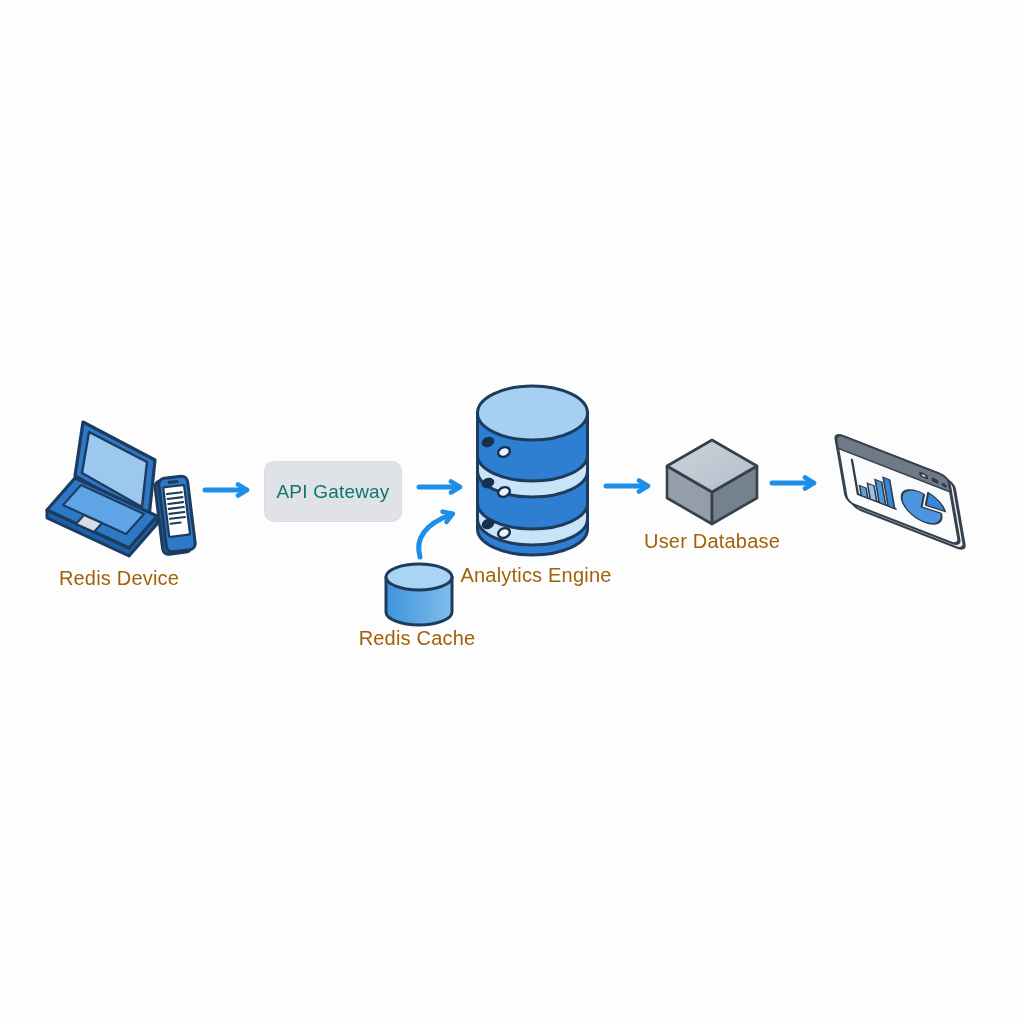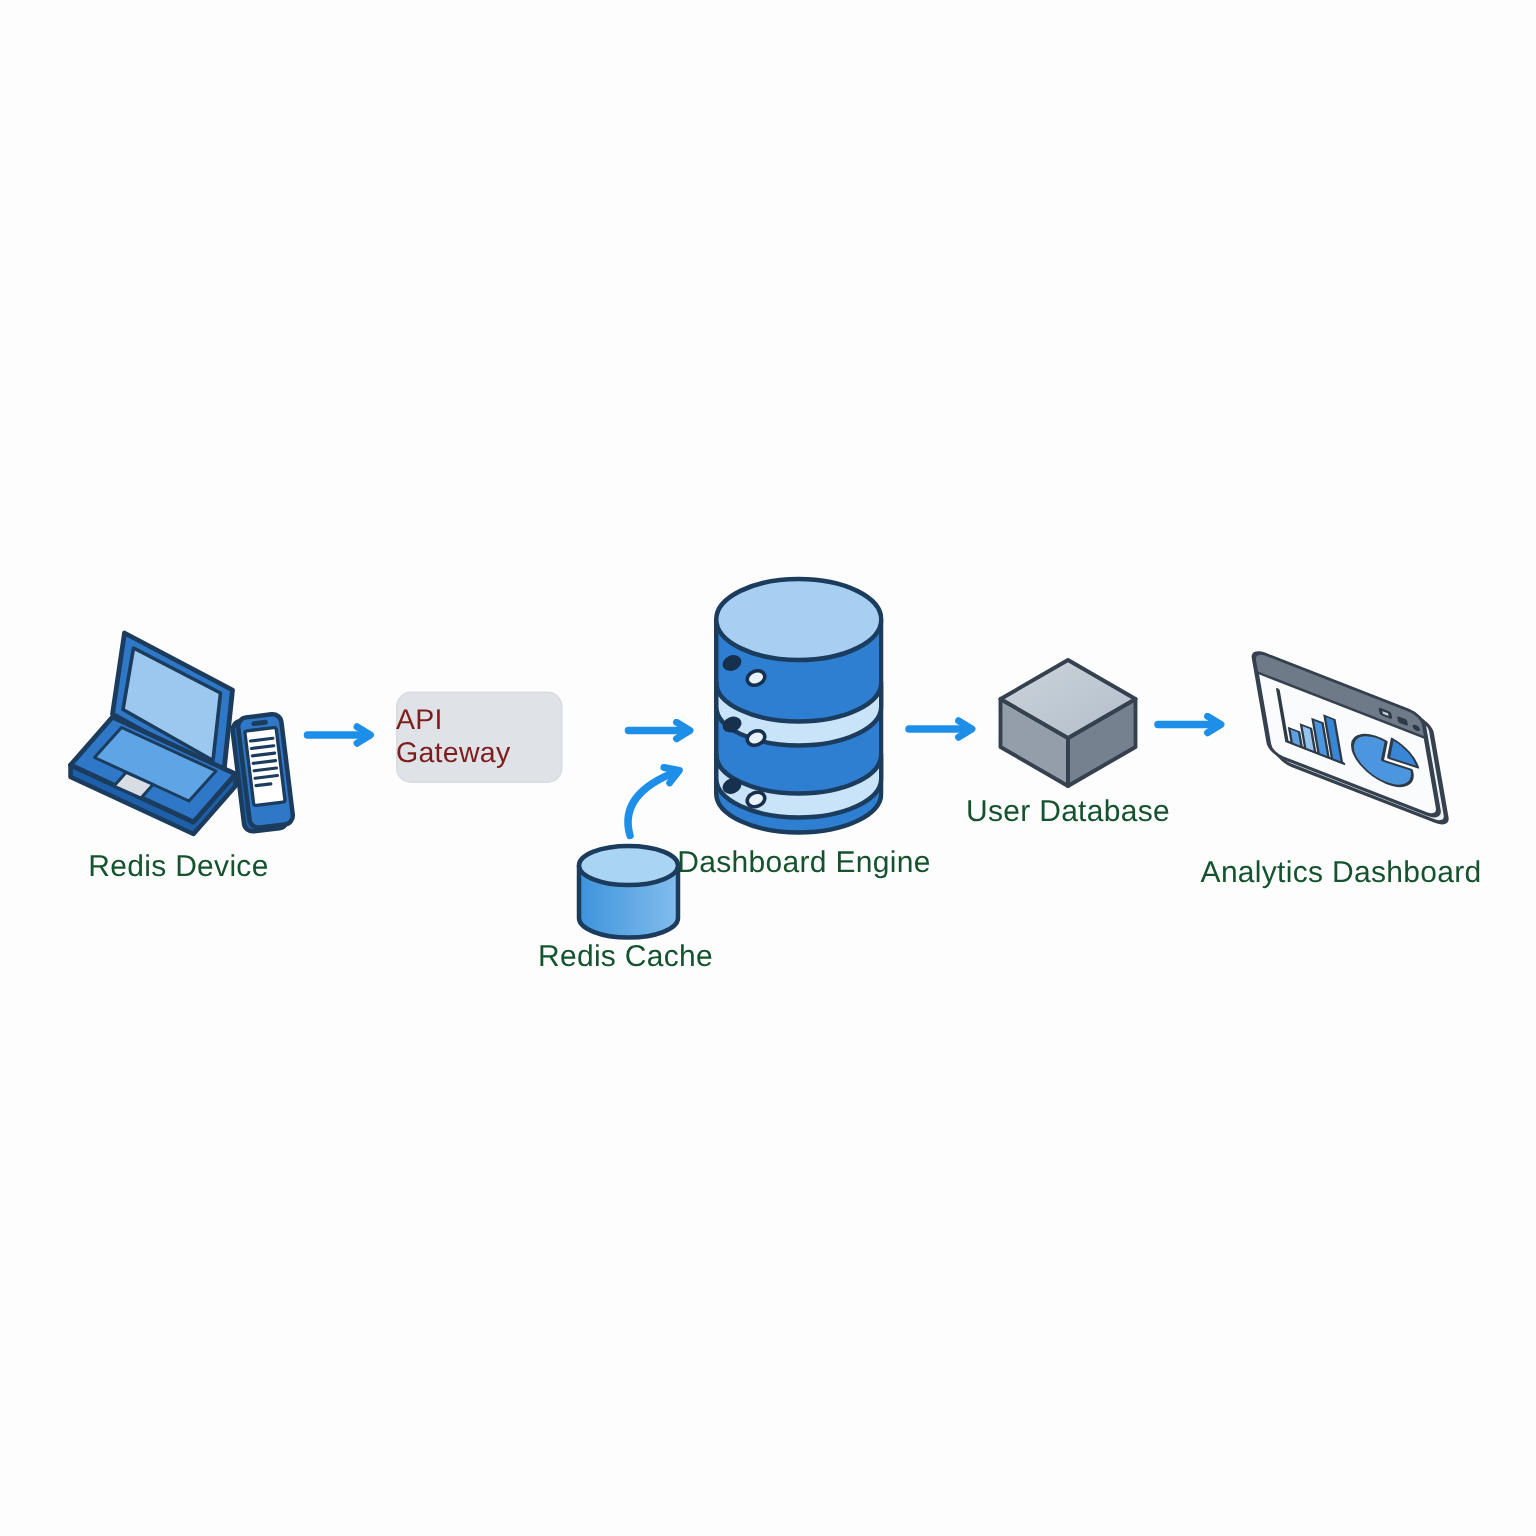--- a/index.html
+++ b/index.html
@@ -3,27 +3,27 @@
 <meta charset="utf-8">
 <style>
   html,body{margin:0;padding:0;background:#fdfdfe;}
   .canvas{
     position:relative;width:1024px;height:1024px;overflow:hidden;
     background:#fdfdfe;font-family:"Liberation Sans",sans-serif;
   }
   .abs{position:absolute;}
   .node-label{
     position:absolute;transform:translateX(-50%);
-    font-size:20px;color:#14532d;white-space:nowrap;letter-spacing:0.2px;
+    font-size:20px;color:#a16207;white-space:nowrap;letter-spacing:0.2px;
   }
   .gateway-box{
-    position:absolute;left:264px;top:461px;width:111px;height:61px;
+    position:absolute;left:264px;top:461px;width:138px;height:61px;
     background:#dfe3e8;border-radius:10px;
     display:flex;align-items:center;justify-content:center;
-    font-size:19px;color:#7f1d1d;letter-spacing:0.2px;
+    font-size:19px;color:#0f766e;letter-spacing:0.2px;
     box-shadow:0 0 0 1px rgba(0,0,0,0.03) inset;
   }
   svg{display:block;}
 </style>
 </head>
 <body>
 
 <div class="canvas">
 
   <svg class="abs" style="left:0;top:0" width="1024" height="1024" viewBox="0 0 1024 1024">
@@ -91,21 +91,21 @@
 
     <g>
       <ellipse cx="12" cy="58" rx="6.5" ry="5" transform="rotate(-22 12 58)" fill="#16304e"></ellipse>
       <ellipse cx="28" cy="68" rx="6" ry="4.6" transform="rotate(-22 28 68)" fill="#eaf3fc" stroke="#16304e" stroke-width="2.4"></ellipse>
       <ellipse cx="12" cy="99" rx="6.5" ry="5" transform="rotate(-22 12 99)" fill="#16304e"></ellipse>
       <ellipse cx="28" cy="108" rx="6" ry="4.6" transform="rotate(-22 28 108)" fill="#eaf3fc" stroke="#16304e" stroke-width="2.4"></ellipse>
       <ellipse cx="12" cy="140" rx="6.5" ry="5" transform="rotate(-22 12 140)" fill="#16304e"></ellipse>
       <ellipse cx="28" cy="149" rx="6" ry="4.6" transform="rotate(-22 28 149)" fill="#eaf3fc" stroke="#16304e" stroke-width="2.4"></ellipse>
     </g>
   </svg>
-  <div class="node-label" style="left:536px;top:564px">Dashboard Engine</div>
+  <div class="node-label" style="left:536px;top:564px">Analytics Engine</div>
 
   <svg class="abs" style="left:383px;top:562px" width="72" height="68" viewBox="0 0 72 68">
     <defs>
       <linearGradient id="redisGrad" x1="0" y1="0" x2="1" y2="0">
         <stop offset="0" stop-color="#3e93dc"></stop>
         <stop offset="1" stop-color="#82bded"></stop>
       </linearGradient>
     </defs>
     <g stroke="#1c3c5e" stroke-width="3" stroke-linejoin="round">
       <path d="M3,15 L3,50 A33,13 0 0 0 69,50 L69,15 Z" fill="url(#redisGrad)"></path>
@@ -154,15 +154,14 @@
           <rect x="46" y="38" width="7" height="40" fill="#3986d6"></rect>
         </g>
       </g>
 
       <g stroke="#2e3a46" stroke-width="2" stroke-linejoin="round">
         <path d="M84,60 L104.9,58.2 A21,21 0 1 1 89.4,39.7 Z" fill="#4c96df"></path>
         <path d="M89,55 L109.9,53.2 A21,21 0 0 0 94.4,34.7 Z" fill="#3986d6"></path>
       </g>
     </g>
   </svg>
-  <div class="node-label" style="left:894px;top:571px">Analytics Dashboard</div>
 
 </div>
 
 </body></html>

